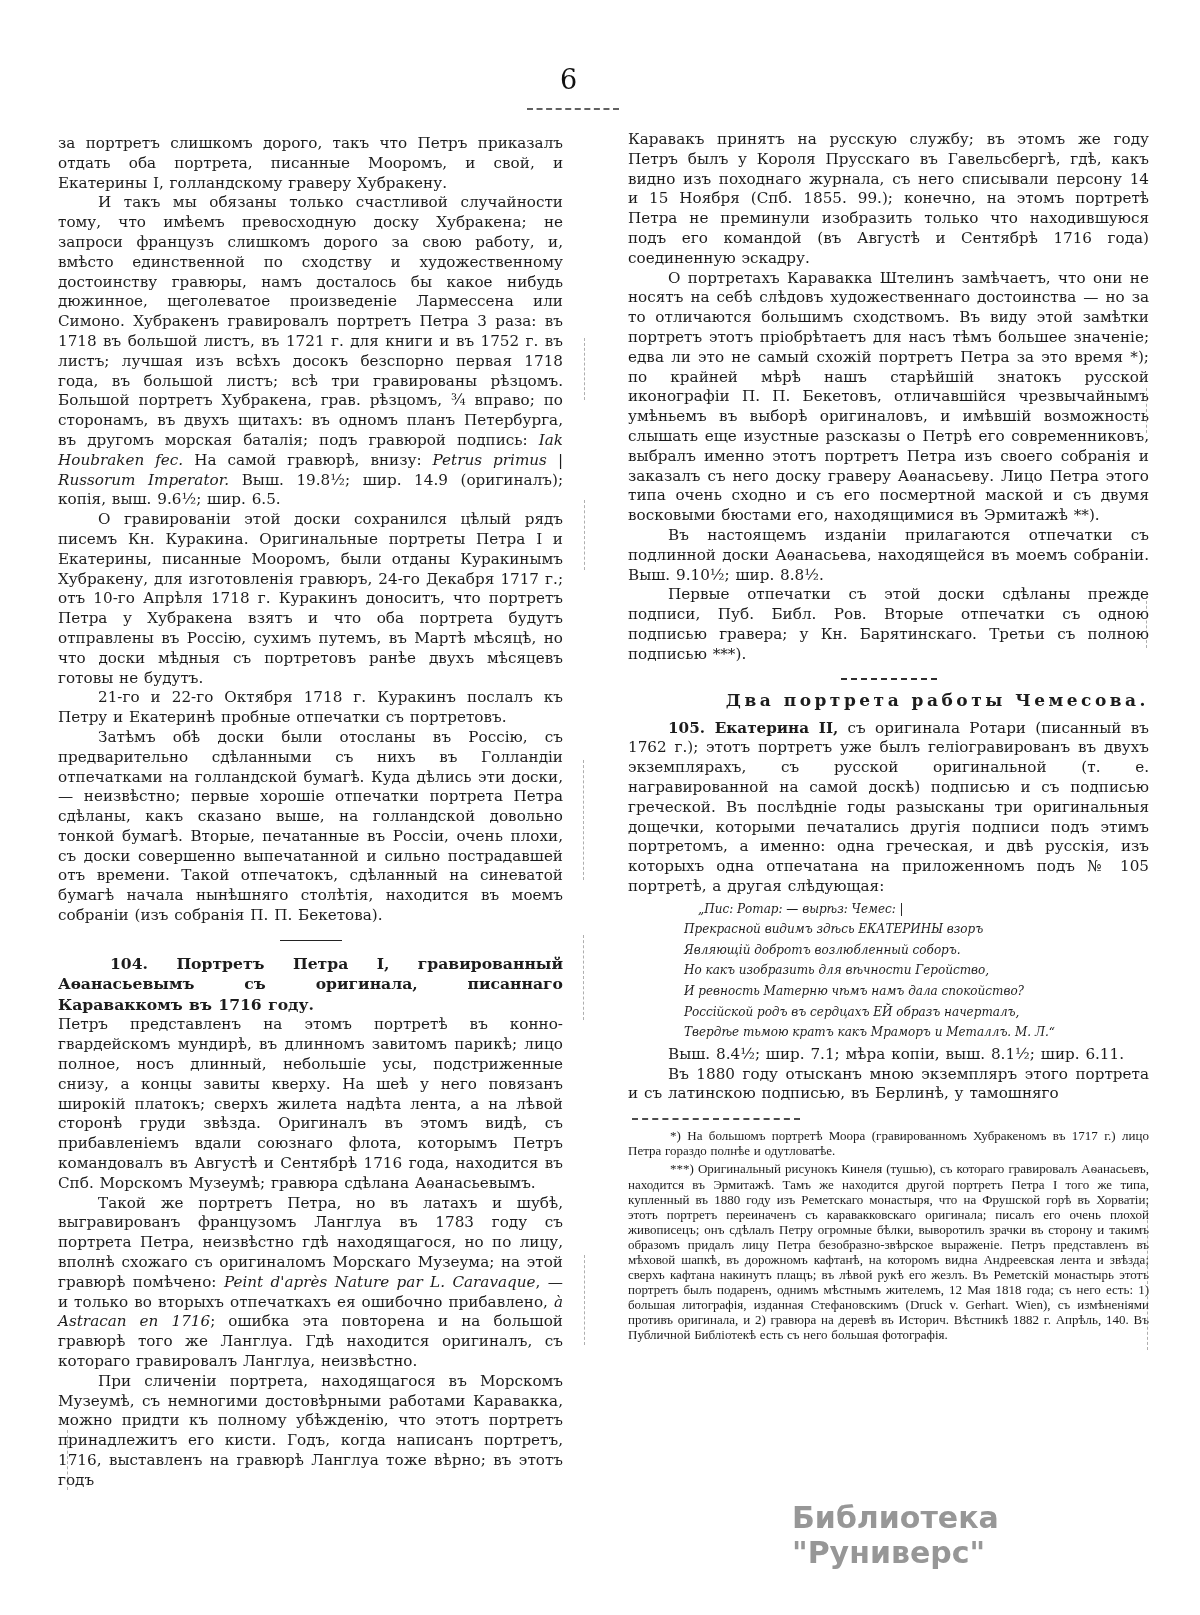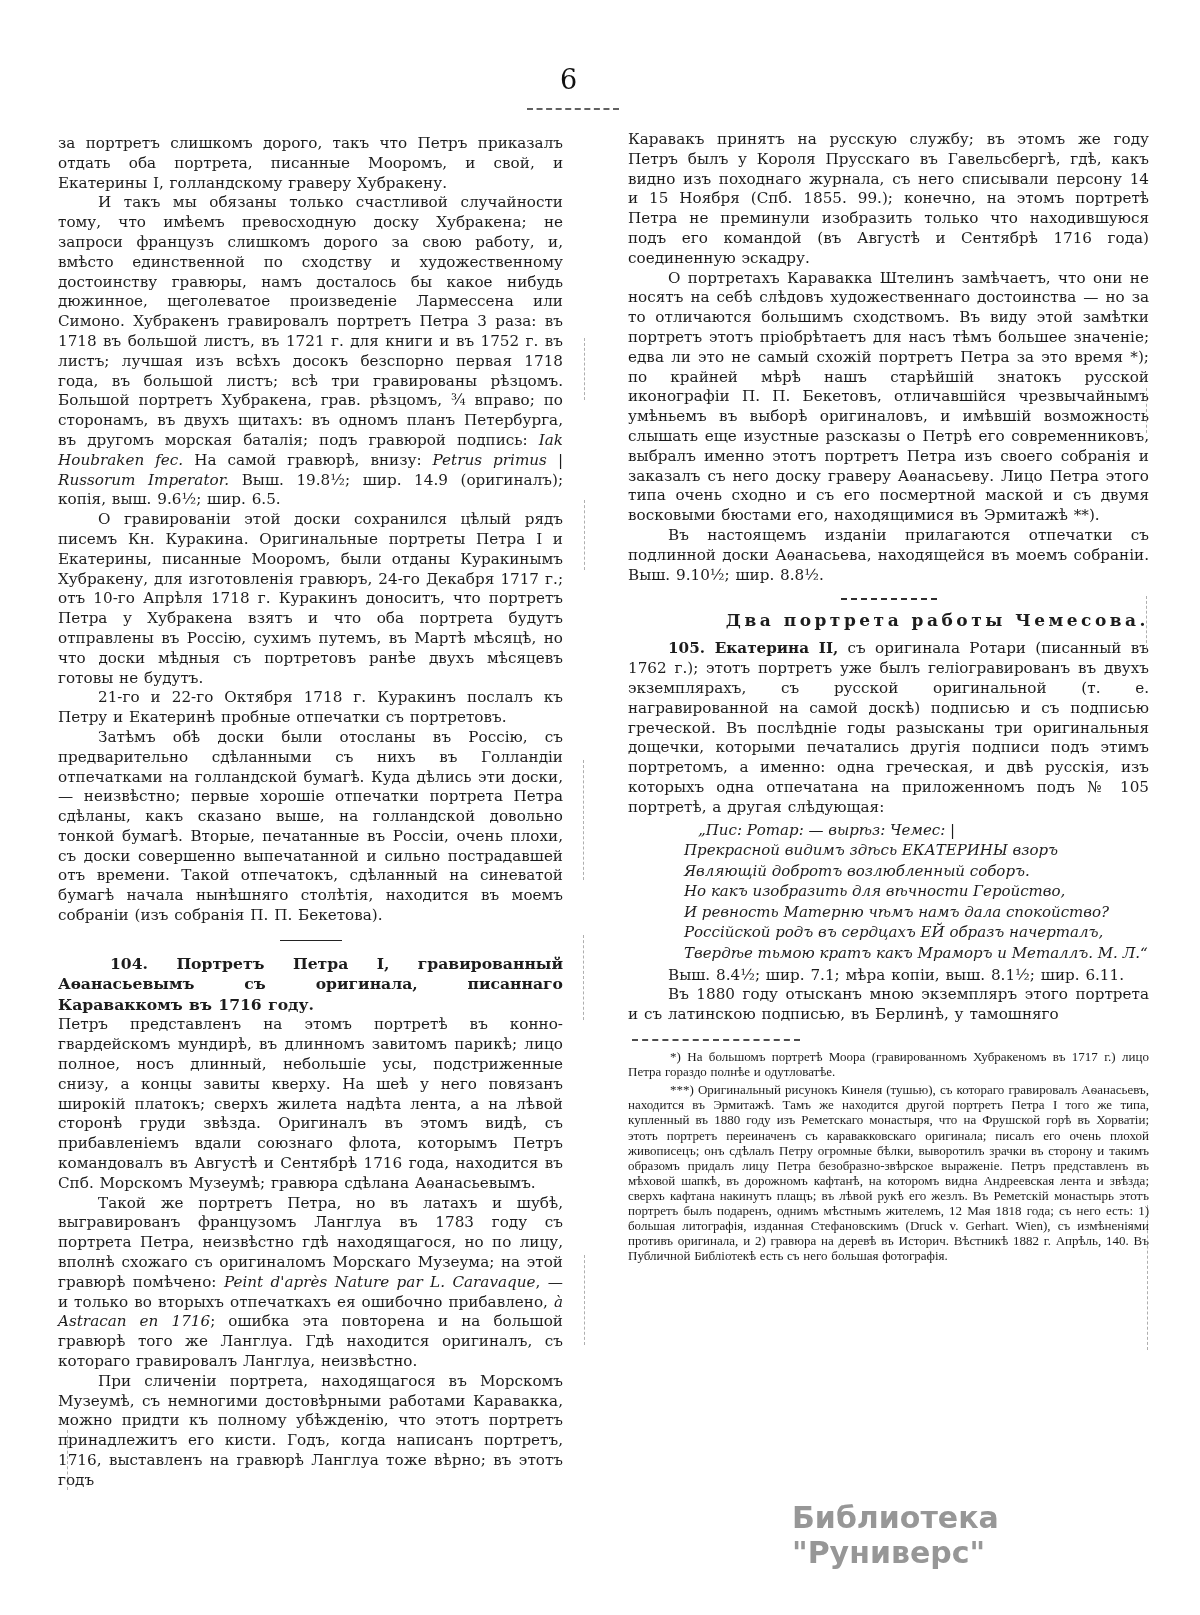--- a/index.html
+++ b/index.html
@@ -51,21 +51,21 @@
     margin:8px 0 9px 0;
     text-align:right;
     font-weight:bold;
     font-size:17px;
     letter-spacing:3.5px;
   }
   .bold{font-weight:bold;}
   .verse{
     margin:2px 0 2px 56px;
     font-style:italic;
-    font-size:15px;line-height:20.6px;
+    font-size:12px;line-height:20.6px;
   }
   .verse-line{white-space:nowrap;}
   .verse-line:first-child{margin-left:14px;}
   .footnote-sep{
     width:168px;margin:14px 0 8px 4px;
     border-top:2px dashed #2e2e2e;opacity:.85;
   }
   .footnotes p{
     margin:0 0 3px 0;
     font-size:13px;line-height:15.1px;
@@ -103,20 +103,21 @@
     <p class="h104">104. Портретъ Петра I, гравированный Аѳанасьевымъ съ оригинала, писаннаго Караваккомъ въ 1716 году.</p>
     <p class="body noindent">Петръ представленъ на этомъ портретѣ въ конно-гвардейскомъ мундирѣ, въ длинномъ завитомъ парикѣ; лицо полное, носъ длинный, небольшіе усы, подстриженные снизу, а концы завиты кверху. На шеѣ у него повязанъ широкій платокъ; сверхъ жилета надѣта лента, а на лѣвой сторонѣ груди звѣзда. Оригиналъ въ этомъ видѣ, съ прибавленіемъ вдали союзнаго флота, которымъ Петръ командовалъ въ Августѣ и Сентябрѣ 1716 года, находится въ Спб. Морскомъ Музеумѣ; гравюра сдѣлана Аѳанасьевымъ.</p>
     <p class="body"><span>Такой же портретъ Петра, но въ латахъ и шубѣ, выгравированъ французомъ Ланглуа въ 1783 году съ портрета Петра, неизвѣстно гдѣ находящагося, но по лицу, вполнѣ схожаго съ оригиналомъ Морскаго Музеума; на этой гравюрѣ помѣчено: </span><span class="lat">Peint d'après Nature par L. Caravaque</span><span>, — и только во вторыхъ отпечаткахъ ея ошибочно прибавлено, </span><span class="lat">à Astracan en 1716</span><span>; ошибка эта повторена и на большой гравюрѣ того же Ланглуа. Гдѣ находится оригиналъ, съ котораго гравировалъ Ланглуа, неизвѣстно.</span></p>
     <p class="body">При сличеніи портрета, находящагося въ Морскомъ Музеумѣ, съ немногими достовѣрными работами Каравакка, можно придти къ полному убѣжденію, что этотъ портретъ принадлежитъ его кисти. Годъ, когда написанъ портретъ, 1716, выставленъ на гравюрѣ Ланглуа тоже вѣрно; въ этотъ годъ</p>
   </div>
 
   <div class="col col-right">
     <p class="body noindent">Каравакъ принятъ на русскую службу; въ этомъ же году Петръ былъ у Короля Прусскаго въ Гавельсбергѣ, гдѣ, какъ видно изъ походнаго журнала, съ него списывали персону 14 и 15 Ноября (Спб. 1855. 99.); конечно, на этомъ портретѣ Петра не преминули изобразить только что находившуюся подъ его командой (въ Августѣ и Сентябрѣ 1716 года) соединенную эскадру.</p>
     <p class="body">О портретахъ Каравакка Штелинъ замѣчаетъ, что они не носятъ на себѣ слѣдовъ художественнаго достоинства — но за то отличаются большимъ сходствомъ. Въ виду этой замѣтки портретъ этотъ пріобрѣтаетъ для насъ тѣмъ большее значеніе; едва ли это не самый схожій портретъ Петра за это время *); по крайней мѣрѣ нашъ старѣйшій знатокъ русской иконографіи П. П. Бекетовъ, отличавшійся чрезвычайнымъ умѣньемъ въ выборѣ оригиналовъ, и имѣвшій возможность слышать еще изустные разсказы о Петрѣ его современниковъ, выбралъ именно этотъ портретъ Петра изъ своего собранія и заказалъ съ него доску граверу Аѳанасьеву. Лицо Петра этого типа очень сходно и съ его посмертной маской и съ двумя восковыми бюстами его, находящимися въ Эрмитажѣ **).</p>
     <p class="body">Въ настоящемъ изданіи прилагаются отпечатки съ подлинной доски Аѳанасьева, находящейся въ моемъ собраніи. Выш. 9.10½; шир. 8.8½.</p>
+    <p class="body">Первые отпечатки съ этой доски сдѣланы прежде подписи, Пуб. Библ. Ров. Вторые отпечатки съ одною подписью гравера; у Кн. Барятинскаго. Третьи съ полною подписью ***).</p>
     <div class="rule-dash"></div>
     <div class="h-chemesov">Два портрета работы Чемесова.</div>
     <p class="body"><span class="bold">105. Екатерина II,</span><span> съ оригинала Ротари (писанный въ 1762 г.); этотъ портретъ уже былъ геліогравированъ въ двухъ экземплярахъ, съ русской оригинальной (т. е. награвированной на самой доскѣ) подписью и съ подписью греческой. Въ послѣдніе годы разысканы три оригинальныя дощечки, которыми печатались другія подписи подъ этимъ портретомъ, а именно: одна греческая, и двѣ русскія, изъ которыхъ одна отпечатана на приложенномъ подъ № 105 портретѣ, а другая слѣдующая:</span></p>
     <div class="verse">
       <div class="verse-line">„Пис: Ротар: — вырѣз: Чемес: |</div>
       <div class="verse-line">Прекрасной видимъ здѣсь ЕКАТЕРИНЫ взоръ</div>
       <div class="verse-line">Являющій добротъ возлюбленный соборъ.</div>
       <div class="verse-line">Но какъ изобразить для вѣчности Геройство,</div>
       <div class="verse-line">И ревность Матерню чѣмъ намъ дала спокойство?</div>
       <div class="verse-line">Россійской родъ въ сердцахъ ЕЙ образъ начерталъ,</div>

